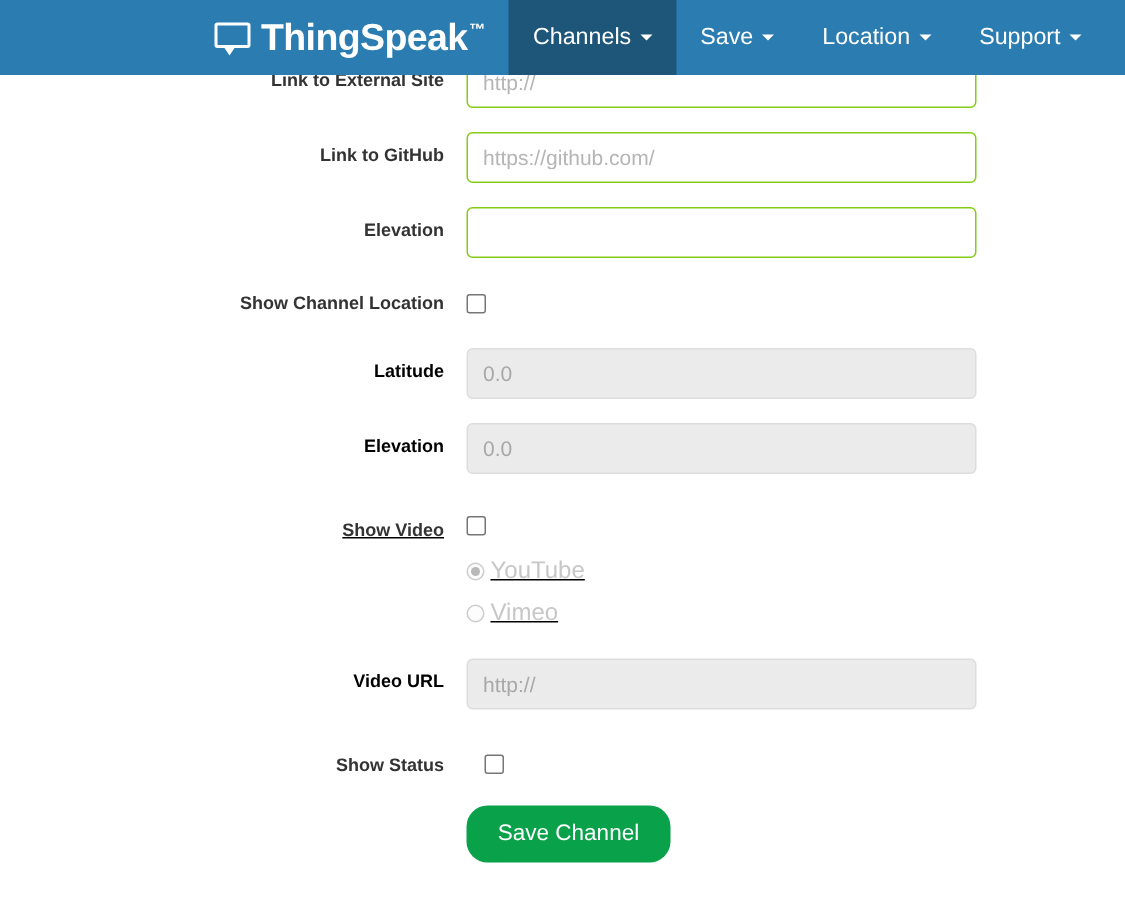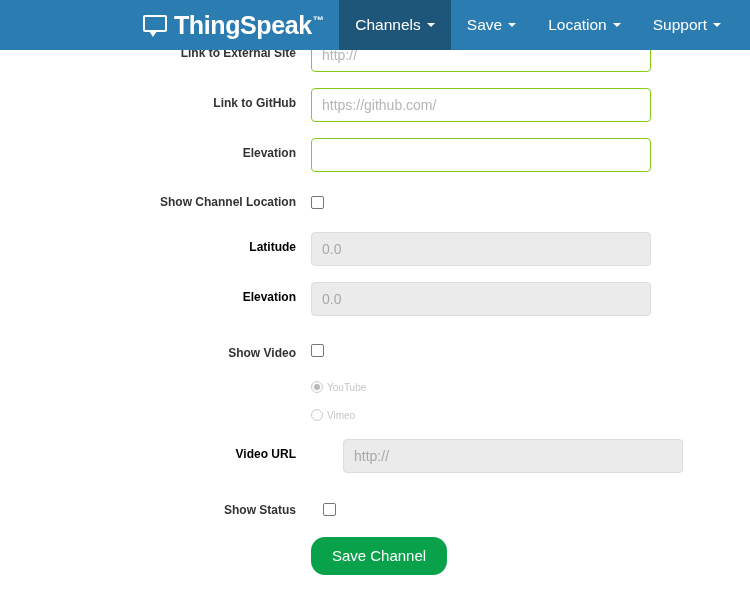--- a/index.html
+++ b/index.html
@@ -94,25 +94,25 @@
     margin: 0;
     padding: 0;
     display: block;
     vertical-align: top;
   }
   .cb-wrap { padding-top: 8px; }
 
   .radio-group { padding-top: 2px; }
   .radio-line {
     display: flex;
-    align-items: flex-end;
+    align-items: center;
     height: 24px;
     margin-bottom: 4px;
     color: #c9c9c9;
-    font-size: 10px;
+    font-size: 16px;
   }
   .radio {
     -webkit-appearance: none;
     appearance: none;
     width: 12px;
     height: 12px;
     border: 1px solid #cccccc;
     border-radius: 50%;
     background: #fdfdfd;
     margin: 0 4px 0 0;
@@ -271,40 +271,40 @@
       </div>
     </div>
 
     <div class="form-row" style="margin-bottom:22px;">
       <div class="label-col muted">Elevation</div>
       <div class="field-col">
         <input class="text-input disabled" type="text" disabled="" placeholder="0.0" style="">
       </div>
     </div>
 
-    <div class="form-row" style="margin-bottom:14px;">
+    <div class="form-row" style="margin-bottom:14px;text-decoration:underline;">
       <div class="label-col">Show Video</div>
       <div class="field-col">
         <div class="cb-wrap" style="padding-top:6px;margin-bottom:10px;">
           <input class="cb" type="checkbox" style="">
         </div>
         <div class="radio-group">
           <div class="radio-line">
             <span class="radio checked"></span>
             <span class="radio-label">YouTube</span>
           </div>
           <div class="radio-line">
             <span class="radio"></span>
             <span class="radio-label">Vimeo</span>
           </div>
         </div>
       </div>
     </div>
 
-    <div class="form-row" style="margin-bottom:22px;gap:32px;">
+    <div class="form-row" style="margin-bottom:22px;">
       <div class="label-col muted">Video URL</div>
       <div class="field-col">
         <input class="text-input disabled" type="text" disabled="" placeholder="http://" style="">
       </div>
     </div>
 
     <div class="form-row" style="margin-bottom:0;gap:12px;">
       <div class="label-col">Show Status</div>
       <div class="field-col cb-wrap">
         <input class="cb" type="checkbox" style="">

